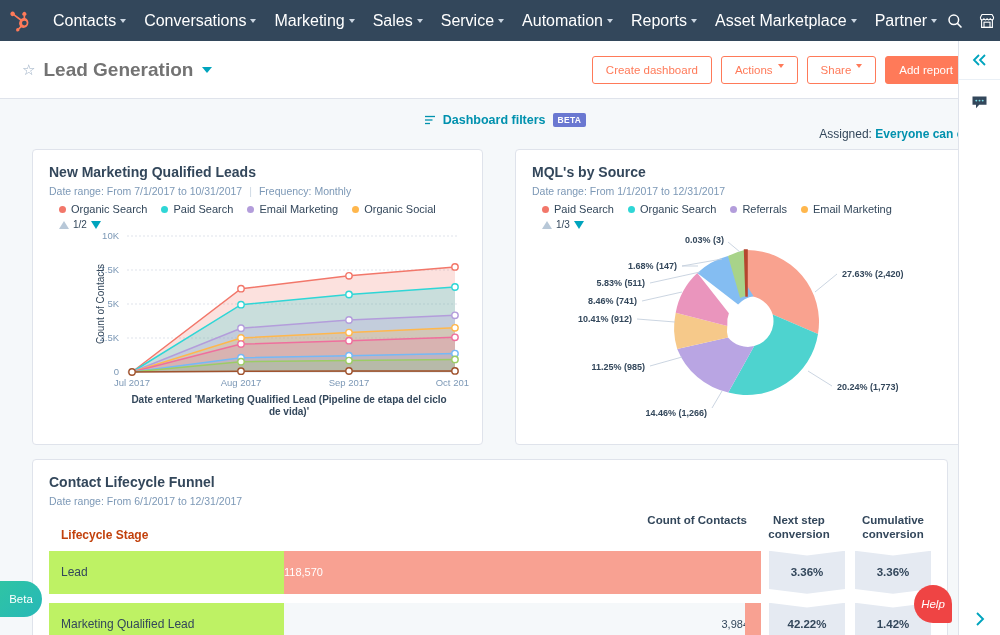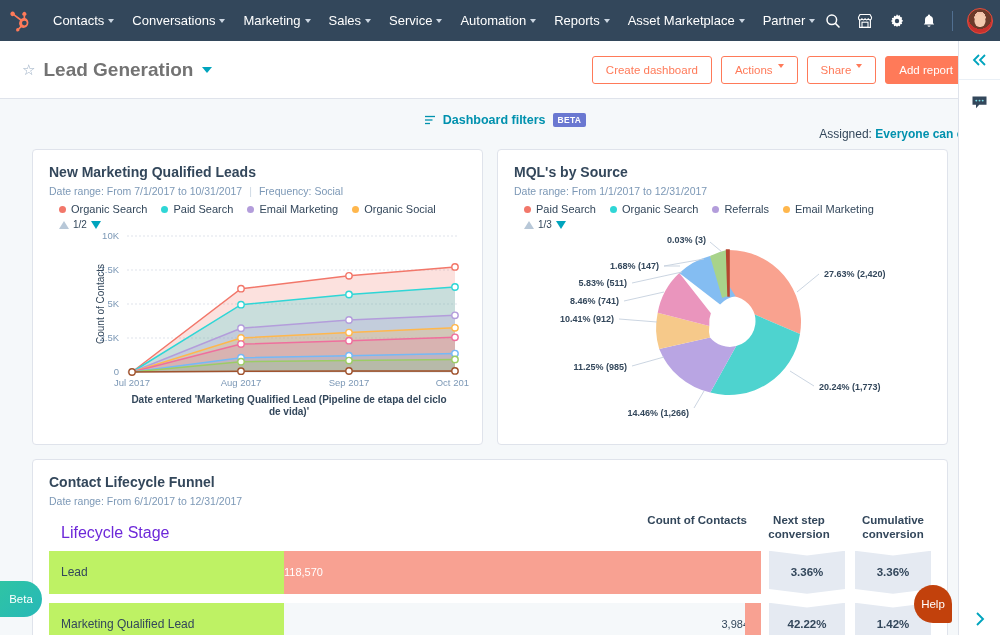--- a/index.html
+++ b/index.html
@@ -10,21 +10,21 @@
   }
 
   
   .topnav {
     height: 41px; background: #33475b; display: flex; align-items: center;
     padding: 0 10px 0 8px; position: relative; z-index: 30;
   }
   .logo { width: 30px; height: 30px; display: flex; align-items: center; justify-content: center; margin-right: 12px; }
   .navitems { display: flex; align-items: center; gap: 0px; }
   .navitem {
-    color: #fff; font-size: 13px; padding: 6px 9px; display: flex;
+    color: #fff; font-size: 16px; padding: 6px 9px; display: flex;
     align-items: center; gap: 4px; white-space: nowrap; cursor: pointer; border-radius: 3px;
   }
   .caret-d { width: 0; height: 0; border-left: 3.2px solid transparent; border-right: 3.2px solid transparent; border-top: 4px solid #cbd6e2; display: inline-block; }
   .nav-right { margin-left: auto; display: flex; align-items: center; gap: 14px; padding-right: 4px; }
   .nav-icon { width: 18px; height: 18px; display: flex; align-items: center; justify-content: center; cursor: pointer; }
   .nav-div { width: 1px; height: 20px; background: #516f90; }
   .avatar {
     width: 26px; height: 26px; border-radius: 50%; overflow: hidden;
     background: radial-gradient(circle at 50% 35%, #f0c0a8 0 28%, #6b3a2a 29% 58%, #c7302c 59% 100%);
     border: 1.5px solid #e74c3c; position: relative; cursor: pointer;
@@ -59,35 +59,35 @@
   .df-label { color: #0091ae; font-size: 12.5px; font-weight: bold; }
   .beta-badge {
     background: #6a78d1; color: #fff; font-size: 8.5px; font-weight: bold;
     padding: 2px 5px; border-radius: 2px; letter-spacing: .3px;
   }
   .df-right { margin-left: auto; font-size: 12px; color: #33475b; }
   .df-right a { color: #0091ae; font-weight: bold; text-decoration: none; cursor: pointer; }
 
   
   .board { padding: 0 22px 0 32px; }
-  .row { display: flex; gap: 14px; }
+  .row { display: flex; gap: 32px; }
   .card { background: #fff; border: 1px solid #dfe3eb; border-radius: 4px; padding: 14px 16px; }
   .card-title { font-size: 14px; font-weight: bold; color: #33475b; margin-bottom: 5px; }
   .card-meta { font-size: 10.5px; color: #7c98b6; margin-bottom: 6px; display: flex; align-items: center; gap: 7px; }
   .meta-sep { color: #cbd6e2; }
   .legend { display: flex; align-items: center; gap: 14px; flex-wrap: wrap; padding-left: 10px; }
   .leg { display: flex; align-items: center; gap: 5px; font-size: 11px; color: #33475b; cursor: pointer; }
   .dot { width: 7px; height: 7px; border-radius: 50%; }
   .pager { display: flex; align-items: center; gap: 4px; padding-left: 10px; margin-top: 4px; font-size: 10px; color: #33475b; }
   .tri-up { width: 0; height: 0; border-left: 5px solid transparent; border-right: 5px solid transparent; border-bottom: 8px solid #b8c8d8; cursor: pointer; }
   .tri-dn { width: 0; height: 0; border-left: 5px solid transparent; border-right: 5px solid transparent; border-top: 8px solid #00a4bd; cursor: pointer; }
 
   
   .funnel-head { display: flex; align-items: flex-end; margin-top: 4px; }
-  .fh-stage { font-size: 16px; color: #6d28d9; font-weight: normal; padding-left: 12px; }
+  .fh-stage { font-size: 12px; color: #c2410c; font-weight: bold; padding-left: 12px; }
   .fh-cols { margin-left: auto; display: flex; }
   .fh-col { font-size: 11.5px; color: #33475b; font-weight: bold; text-align: center; line-height: 1.25; }
   .fh-count { width: 110px; padding-right: 6px; text-align: right; }
   .fh-next { width: 76px; margin-left: 8px; }
   .fh-cum  { width: 76px; margin-left: 18px; }
   .frow { display: flex; align-items: stretch; margin-top: 9px; height: 43px; }
   .fr-label {
     width: 235px; background: #bef264; display: flex; align-items: center;
     padding-left: 12px; font-size: 12px; color: #33475b;
   }
@@ -114,22 +114,22 @@
 
   
   .beta-pill {
     position: absolute; left: 0; bottom: 18px; width: 42px; height: 36px;
     background: linear-gradient(135deg, #2fc4a4 0%, #27b8b8 100%);
     border-radius: 0 18px 18px 0; color: #fff; font-size: 11.5px;
     display: flex; align-items: center; justify-content: center; z-index: 25; cursor: pointer;
   }
   .help-bub {
     position: absolute; right: 48px; bottom: 12px; width: 38px; height: 38px;
-    background: #c2410c; border-radius: 19px 19px 3px 19px; color: #fff;
-    font-size: 11.5px; display: flex; align-items: center; justify-content: center; z-index: 25; cursor: pointer;
+    background: #ef4444; border-radius: 19px 19px 3px 19px; color: #fff;
+    font-size: 11.5px; display: flex; align-items: center; justify-content: center; z-index: 25; cursor: pointer; font-style: italic;
   }
   .lbl-b { font-size: 9px; fill: #33475b; font-weight: bold; font-family: "Liberation Sans", sans-serif; }
   .axis-t { font-size: 9.5px; fill: #7c98b6; font-family: "Liberation Sans", sans-serif; }
   .axis-title { font-size: 10px; fill: #33475b; font-family: "Liberation Sans", sans-serif; }
 </style>
 </head>
 <body>
 
 <div class="topnav">
   <div class="logo">
@@ -248,21 +248,21 @@
 </div>
 
 <div class="board">
   <div class="row">
 
     <div class="card" style="width:451px;height:296px;">
       <div class="card-title">New Marketing Qualified Leads</div>
       <div class="card-meta">
         <span>Date range: From 7/1/2017 to 10/31/2017</span>
         <span class="meta-sep">|</span>
-        <span>Frequency: Social</span>
+        <span>Frequency: Monthly</span>
       </div>
       <div class="legend">
         <div class="leg">
           <span class="dot" style="background:#f2776a"></span>
           <span>Organic Search</span>
         </div>
         <div class="leg">
           <span class="dot" style="background:#2fd6d6"></span>
           <span>Paid Search</span>
         </div>

